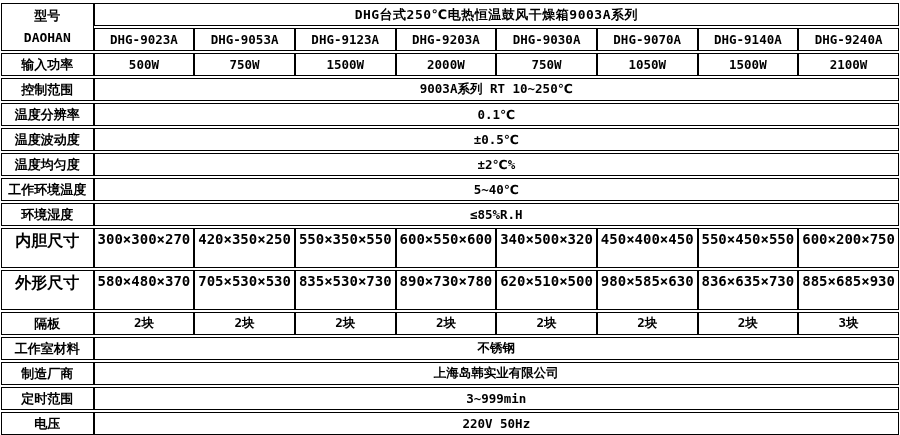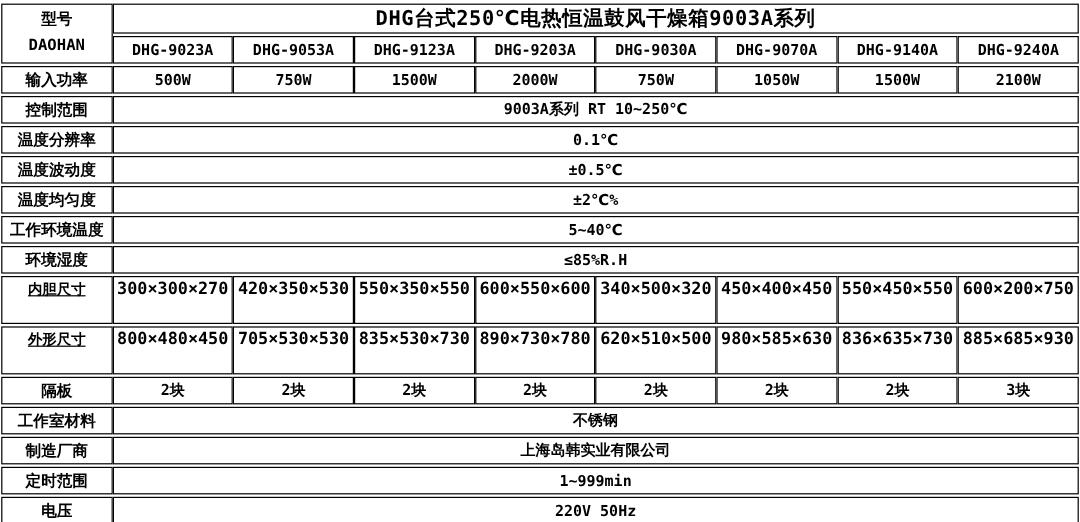--- a/index.html
+++ b/index.html
@@ -31,31 +31,31 @@
   td {
     border: 1px solid #000000;
     text-align: center;
     vertical-align: middle;
     padding: 0 1px;
     height: 21px;
     overflow: hidden;
     white-space: nowrap;
     background: #ffffff;
   }
-  td.title-cell { font-size: 17px; letter-spacing: 0.5px; }
+  td.title-cell { font-size: 13px; letter-spacing: 0.5px; }
   td.label-cell { font-size: 13px; }
   td.model-hdr-cell { vertical-align: middle; }
   .model-hdr-cell .line { line-height: 22px; }
   tr.tall td {
     height: 36px;
     vertical-align: top;
     padding-top: 2px;
     font-size: 14px;
   }
-  tr.tall td.label-cell { font-size: 12px; text-decoration: underline; }
+  tr.tall td.label-cell { font-size: 16px; }
 </style>
 </head>
 <body>
 
 <div class="sheet">
   <table class="spec">
     <colgroup>
       <col class="c-label">
       <col class="c-data">
         <col class="c-data">
@@ -115,31 +115,31 @@
         <td class="label-cell">工作环境温度</td>
         <td colspan="8">5~40℃</td>
       </tr>
       <tr>
         <td class="label-cell">环境湿度</td>
         <td colspan="8">≤85%R.H</td>
       </tr>
       <tr class="tall">
         <td class="label-cell">内胆尺寸</td>
         <td>300×300×270</td>
-        <td>420×350×530</td>
+        <td>420×350×250</td>
         <td>550×350×550</td>
         <td>600×550×600</td>
         <td>340×500×320</td>
         <td>450×400×450</td>
         <td>550×450×550</td>
         <td>600×200×750</td>
       </tr>
       <tr class="tall">
         <td class="label-cell">外形尺寸</td>
-        <td>800×480×450</td>
+        <td>580×480×370</td>
         <td>705×530×530</td>
         <td>835×530×730</td>
         <td>890×730×780</td>
         <td>620×510×500</td>
         <td>980×585×630</td>
         <td>836×635×730</td>
         <td>885×685×930</td>
       </tr>
       <tr>
         <td class="label-cell">隔板</td>
@@ -155,21 +155,21 @@
       <tr>
         <td class="label-cell">工作室材料</td>
         <td colspan="8">不锈钢</td>
       </tr>
       <tr>
         <td class="label-cell">制造厂商</td>
         <td colspan="8">上海岛韩实业有限公司</td>
       </tr>
       <tr>
         <td class="label-cell">定时范围</td>
-        <td colspan="8">1~999min</td>
+        <td colspan="8">3~999min</td>
       </tr>
       <tr>
         <td class="label-cell">电压</td>
         <td colspan="8">220V 50Hz</td>
       </tr>
     </tbody>
   </table>
 </div>
 
 </body></html>

